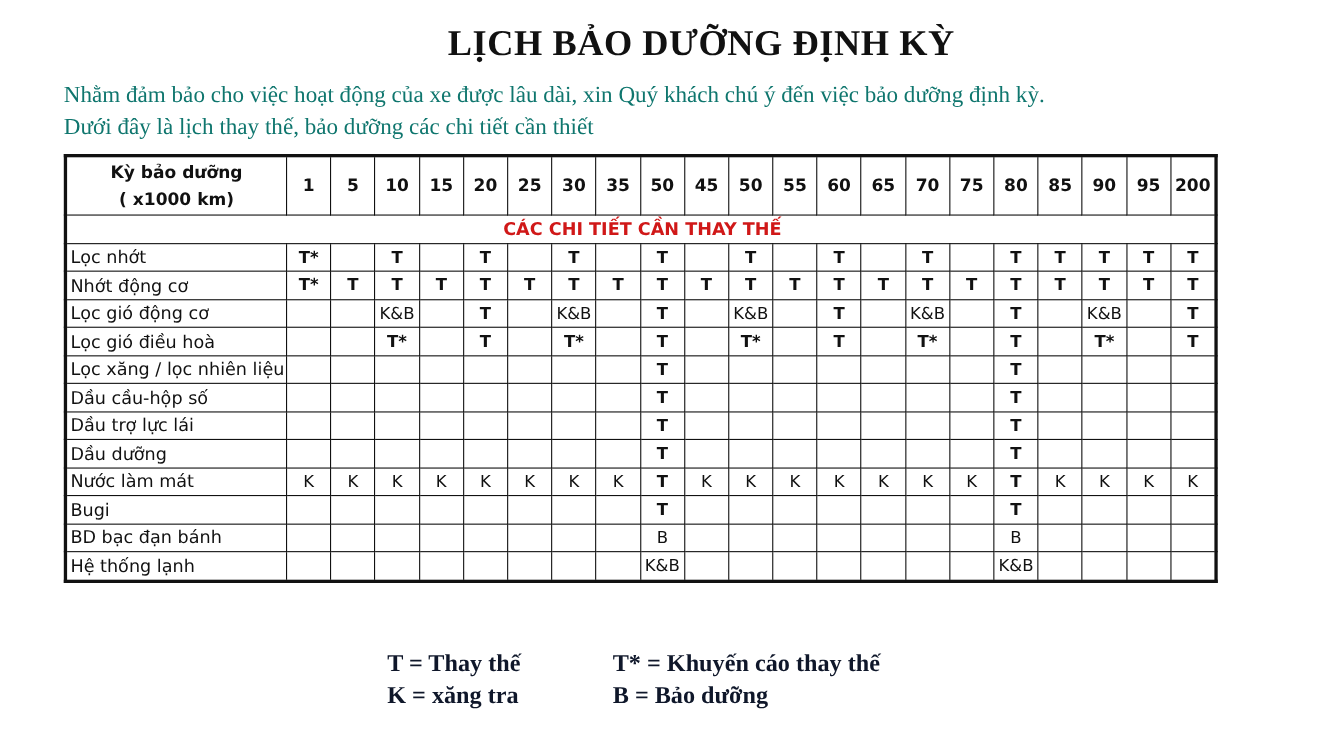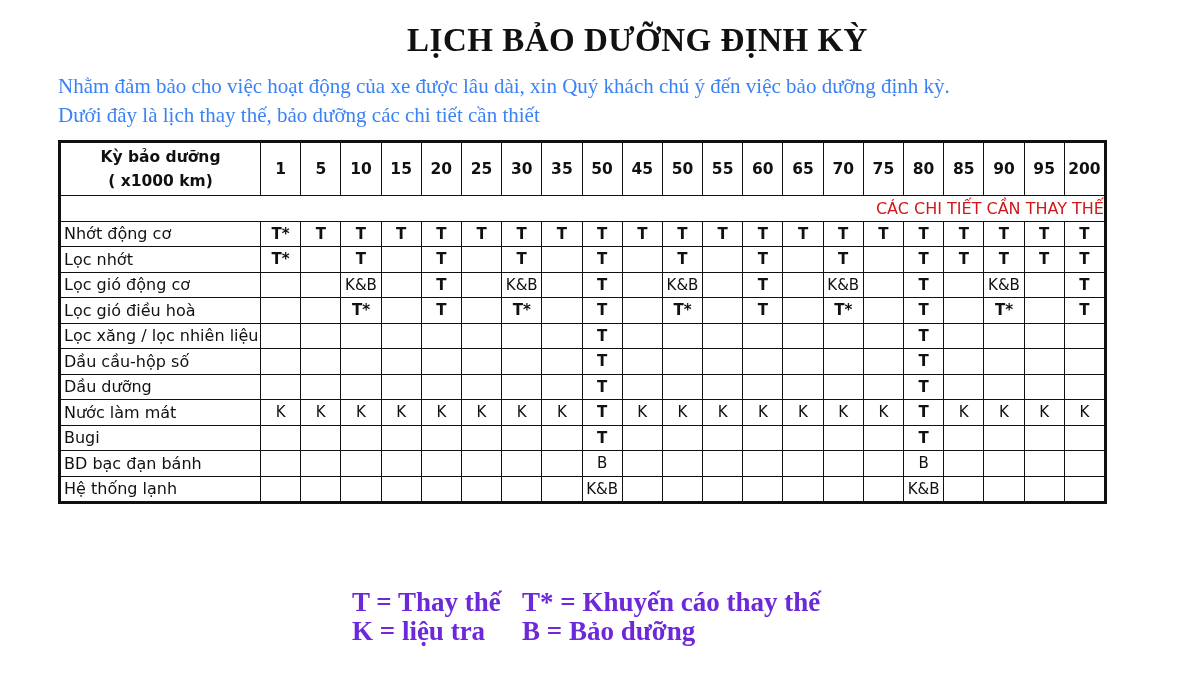--- a/index.html
+++ b/index.html
@@ -5,50 +5,50 @@
   html, body { margin: 0; padding: 0; background: #ffffff; }
   body { width: 1200px; height: 679px; position: relative; overflow: hidden; color: #111; }
   .title {
     position: absolute; left: 0; width: 1275px; top: 22px; text-align: center;
     font-family: "Liberation Serif", "DejaVu Serif", serif; font-weight: bold;
     font-size: 33px; letter-spacing: 0.5px; color: #111;
   }
   .intro {
     position: absolute; left: 58px; top: 72px; width: 1110px;
     font-family: "Liberation Serif", "DejaVu Serif", serif;
-    font-size: 21px; line-height: 29px; color: #3b82f6;
+    font-size: 21px; line-height: 29px; color: #0f766e;
   }
   table.sched {
     position: absolute; left: 58px; top: 140px;
     border-collapse: collapse; border: 3px solid #111;
     font-family: "DejaVu Sans", "Liberation Sans", sans-serif;
     table-layout: fixed;
     padding-left: 24px;
   }
   table.sched td, table.sched th {
     border: 1.6px solid #111; padding: 0; height: 24.5px;
     font-size: 15px; text-align: center; vertical-align: middle;
     white-space: nowrap; overflow: hidden;
   }
   table.sched th.hlabel { width: 199px; font-weight: bold; font-size: 15.5px; line-height: 24px; height: 52px; }
   table.sched th.km { width: 39.2px; font-weight: bold; font-size: 15.5px; }
   table.sched td.label { text-align: left; padding-left: 3px; font-size: 16px; }
   table.sched tr.section td {
-    text-align: right; padding-left: 3px; color: #d01818; font-weight: normal; font-size: 16px;
+    text-align: center; padding-left: 3px; color: #d01818; font-weight: bold; font-size: 16px;
     border-left: 1.6px solid #111; border-right: none;
   }
   .v-bold { font-weight: bold; }
   .v-reg { font-weight: normal; }
   .legend {
     position: absolute; top: 588px;
     font-family: "Liberation Serif", "DejaVu Serif", serif; font-weight: bold;
-    font-size: 27px; line-height: 29px; color: #6d28d9;
+    font-size: 22px; line-height: 29px; color: #0f172a;
   }
   .legend.l1 { left: 352px; }
-  .legend.l2 { left: 522px; }
+  .legend.l2 { left: 557px; }
 </style>
 </head>
 <body>
 
 <div class="title">LỊCH BẢO DƯỠNG ĐỊNH KỲ</div>
 
 <div class="intro">
   <div>Nhằm đảm bảo cho việc hoạt động của xe được lâu dài, xin Quý khách chú ý đến việc bảo dưỡng định kỳ.</div>
   <div>Dưới đây là lịch thay thế, bảo dưỡng các chi tiết cần thiết</div>
 </div>
@@ -81,20 +81,44 @@
         <th class="km">90</th>
         <th class="km">95</th>
         <th class="km">200</th>
       </tr>
   </thead>
   <tbody id="tbody">
     <tr class="section">
       <td id="section-cell" colspan="22">CÁC CHI TIẾT CẦN THAY THẾ</td>
     </tr>
   <tr>
+        <td class="label">Lọc nhớt</td>
+        <td class="v-bold">T*</td>
+        <td class="v-reg"></td>
+        <td class="v-bold">T</td>
+        <td class="v-reg"></td>
+        <td class="v-bold">T</td>
+        <td class="v-reg"></td>
+        <td class="v-bold">T</td>
+        <td class="v-reg"></td>
+        <td class="v-bold">T</td>
+        <td class="v-reg"></td>
+        <td class="v-bold">T</td>
+        <td class="v-reg"></td>
+        <td class="v-bold">T</td>
+        <td class="v-reg"></td>
+        <td class="v-bold">T</td>
+        <td class="v-reg"></td>
+        <td class="v-bold">T</td>
+        <td class="v-bold">T</td>
+        <td class="v-bold">T</td>
+        <td class="v-bold">T</td>
+        <td class="v-bold">T</td>
+      </tr>
+      <tr>
         <td class="label">Nhớt động cơ</td>
         <td class="v-bold">T*</td>
         <td class="v-bold">T</td>
         <td class="v-bold">T</td>
         <td class="v-bold">T</td>
         <td class="v-bold">T</td>
         <td class="v-bold">T</td>
         <td class="v-bold">T</td>
         <td class="v-bold">T</td>
         <td class="v-bold">T</td>
@@ -105,44 +129,20 @@
         <td class="v-bold">T</td>
         <td class="v-bold">T</td>
         <td class="v-bold">T</td>
         <td class="v-bold">T</td>
         <td class="v-bold">T</td>
         <td class="v-bold">T</td>
         <td class="v-bold">T</td>
         <td class="v-bold">T</td>
       </tr>
       <tr>
-        <td class="label">Lọc nhớt</td>
-        <td class="v-bold">T*</td>
-        <td class="v-reg"></td>
-        <td class="v-bold">T</td>
-        <td class="v-reg"></td>
-        <td class="v-bold">T</td>
-        <td class="v-reg"></td>
-        <td class="v-bold">T</td>
-        <td class="v-reg"></td>
-        <td class="v-bold">T</td>
-        <td class="v-reg"></td>
-        <td class="v-bold">T</td>
-        <td class="v-reg"></td>
-        <td class="v-bold">T</td>
-        <td class="v-reg"></td>
-        <td class="v-bold">T</td>
-        <td class="v-reg"></td>
-        <td class="v-bold">T</td>
-        <td class="v-bold">T</td>
-        <td class="v-bold">T</td>
-        <td class="v-bold">T</td>
-        <td class="v-bold">T</td>
-      </tr>
-      <tr>
         <td class="label">Lọc gió động cơ</td>
         <td class="v-reg"></td>
         <td class="v-reg"></td>
         <td class="v-reg">K&amp;B</td>
         <td class="v-reg"></td>
         <td class="v-bold">T</td>
         <td class="v-reg"></td>
         <td class="v-reg">K&amp;B</td>
         <td class="v-reg"></td>
         <td class="v-bold">T</td>
@@ -202,20 +202,44 @@
         <td class="v-reg"></td>
         <td class="v-reg"></td>
         <td class="v-bold">T</td>
         <td class="v-reg"></td>
         <td class="v-reg"></td>
         <td class="v-reg"></td>
         <td class="v-reg"></td>
       </tr>
       <tr>
         <td class="label">Dầu cầu-hộp số</td>
+        <td class="v-reg"></td>
+        <td class="v-reg"></td>
+        <td class="v-reg"></td>
+        <td class="v-reg"></td>
+        <td class="v-reg"></td>
+        <td class="v-reg"></td>
+        <td class="v-reg"></td>
+        <td class="v-reg"></td>
+        <td class="v-bold">T</td>
+        <td class="v-reg"></td>
+        <td class="v-reg"></td>
+        <td class="v-reg"></td>
+        <td class="v-reg"></td>
+        <td class="v-reg"></td>
+        <td class="v-reg"></td>
+        <td class="v-reg"></td>
+        <td class="v-bold">T</td>
+        <td class="v-reg"></td>
+        <td class="v-reg"></td>
+        <td class="v-reg"></td>
+        <td class="v-reg"></td>
+      </tr>
+      <tr>
+        <td class="label">Dầu trợ lực lái</td>
         <td class="v-reg"></td>
         <td class="v-reg"></td>
         <td class="v-reg"></td>
         <td class="v-reg"></td>
         <td class="v-reg"></td>
         <td class="v-reg"></td>
         <td class="v-reg"></td>
         <td class="v-reg"></td>
         <td class="v-bold">T</td>
         <td class="v-reg"></td>
@@ -349,18 +373,18 @@
         <td class="v-reg"></td>
         <td class="v-reg"></td>
         <td class="v-reg"></td>
         <td class="v-reg"></td>
       </tr>
     </tbody>
 </table>
 
 <div class="legend l1">
   <div>T = Thay thế</div>
-  <div>K = liệu tra</div>
+  <div>K = xăng tra</div>
 </div>
 <div class="legend l2">
   <div>T* = Khuyến cáo thay thế</div>
   <div>B  = Bảo dưỡng</div>
 </div>
 
 </body></html>

